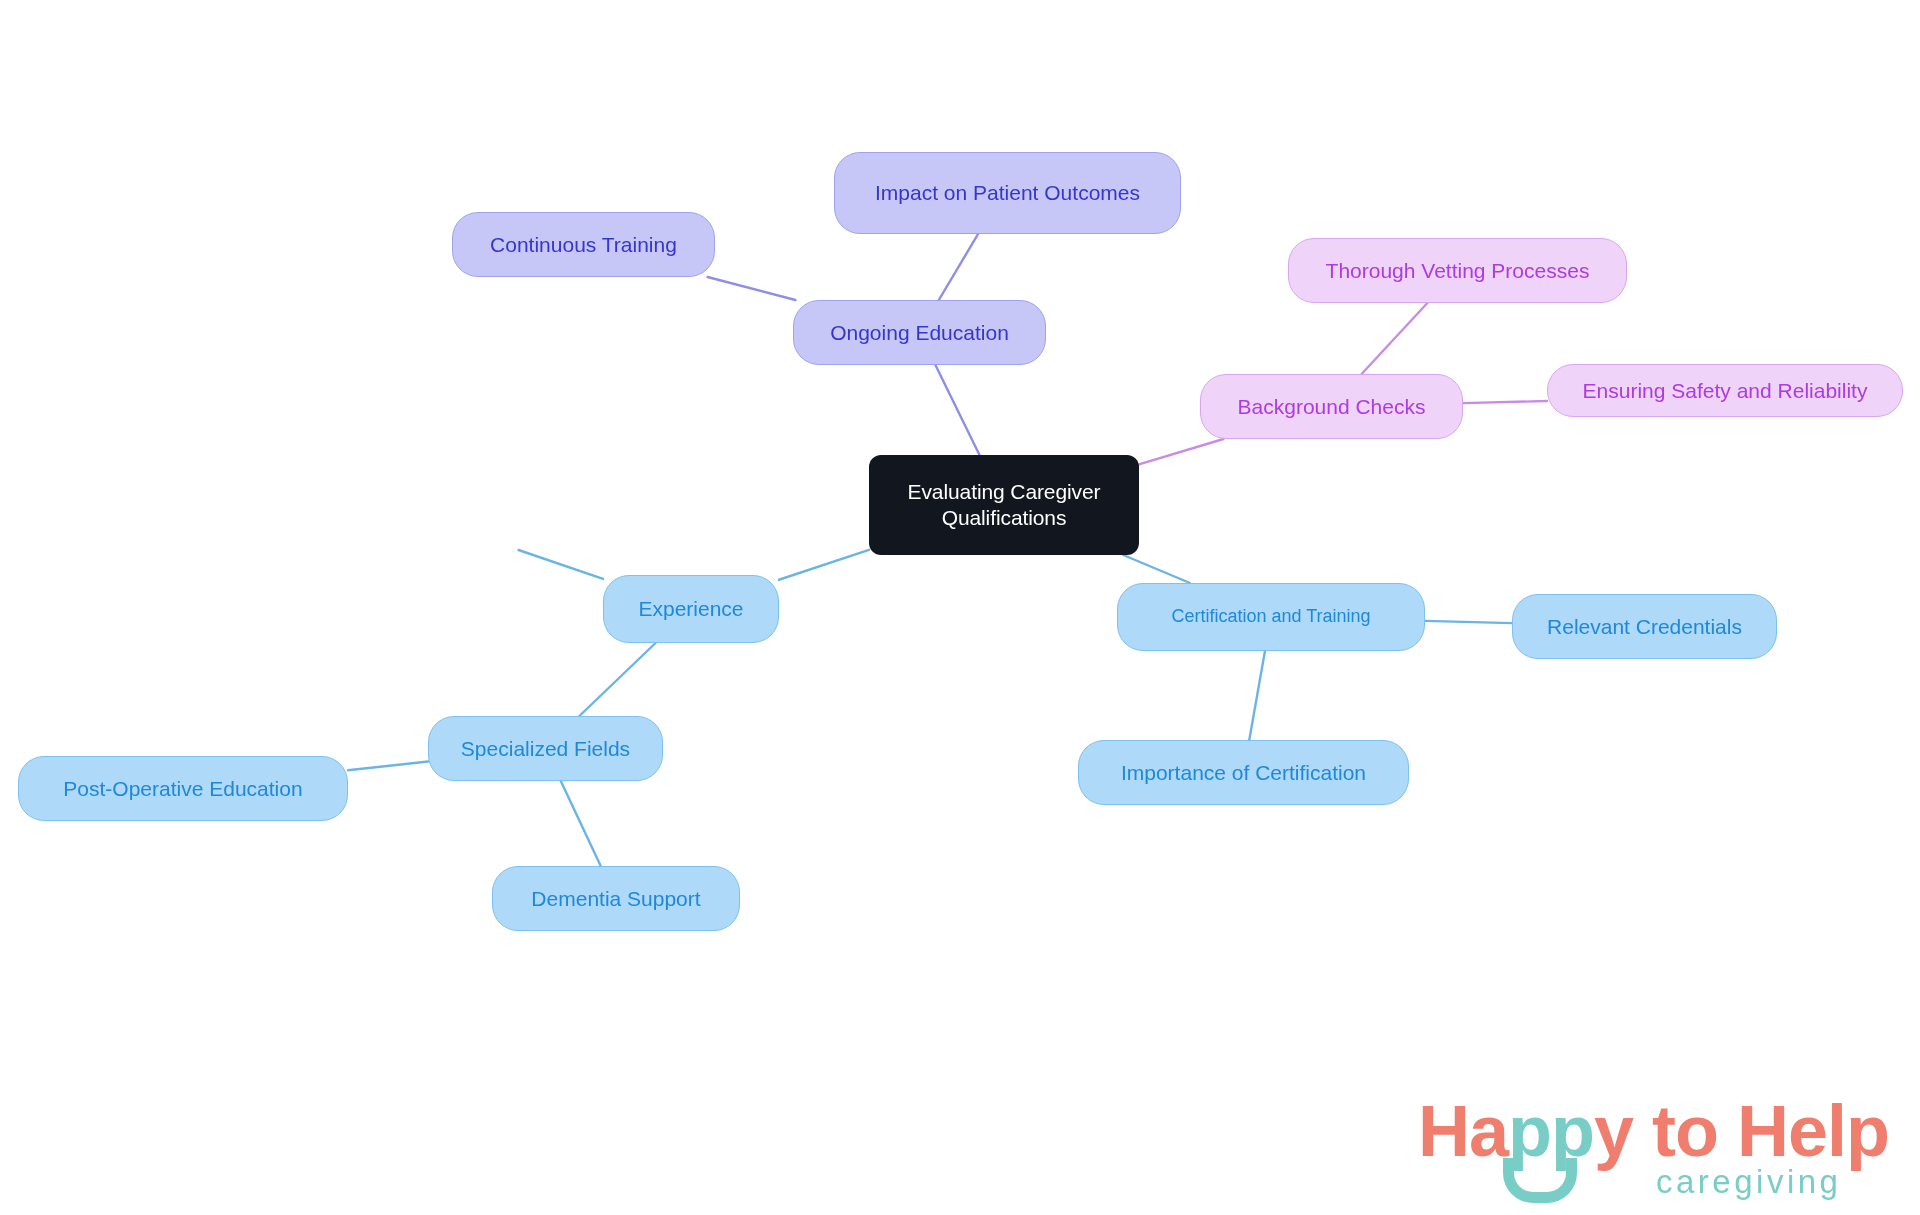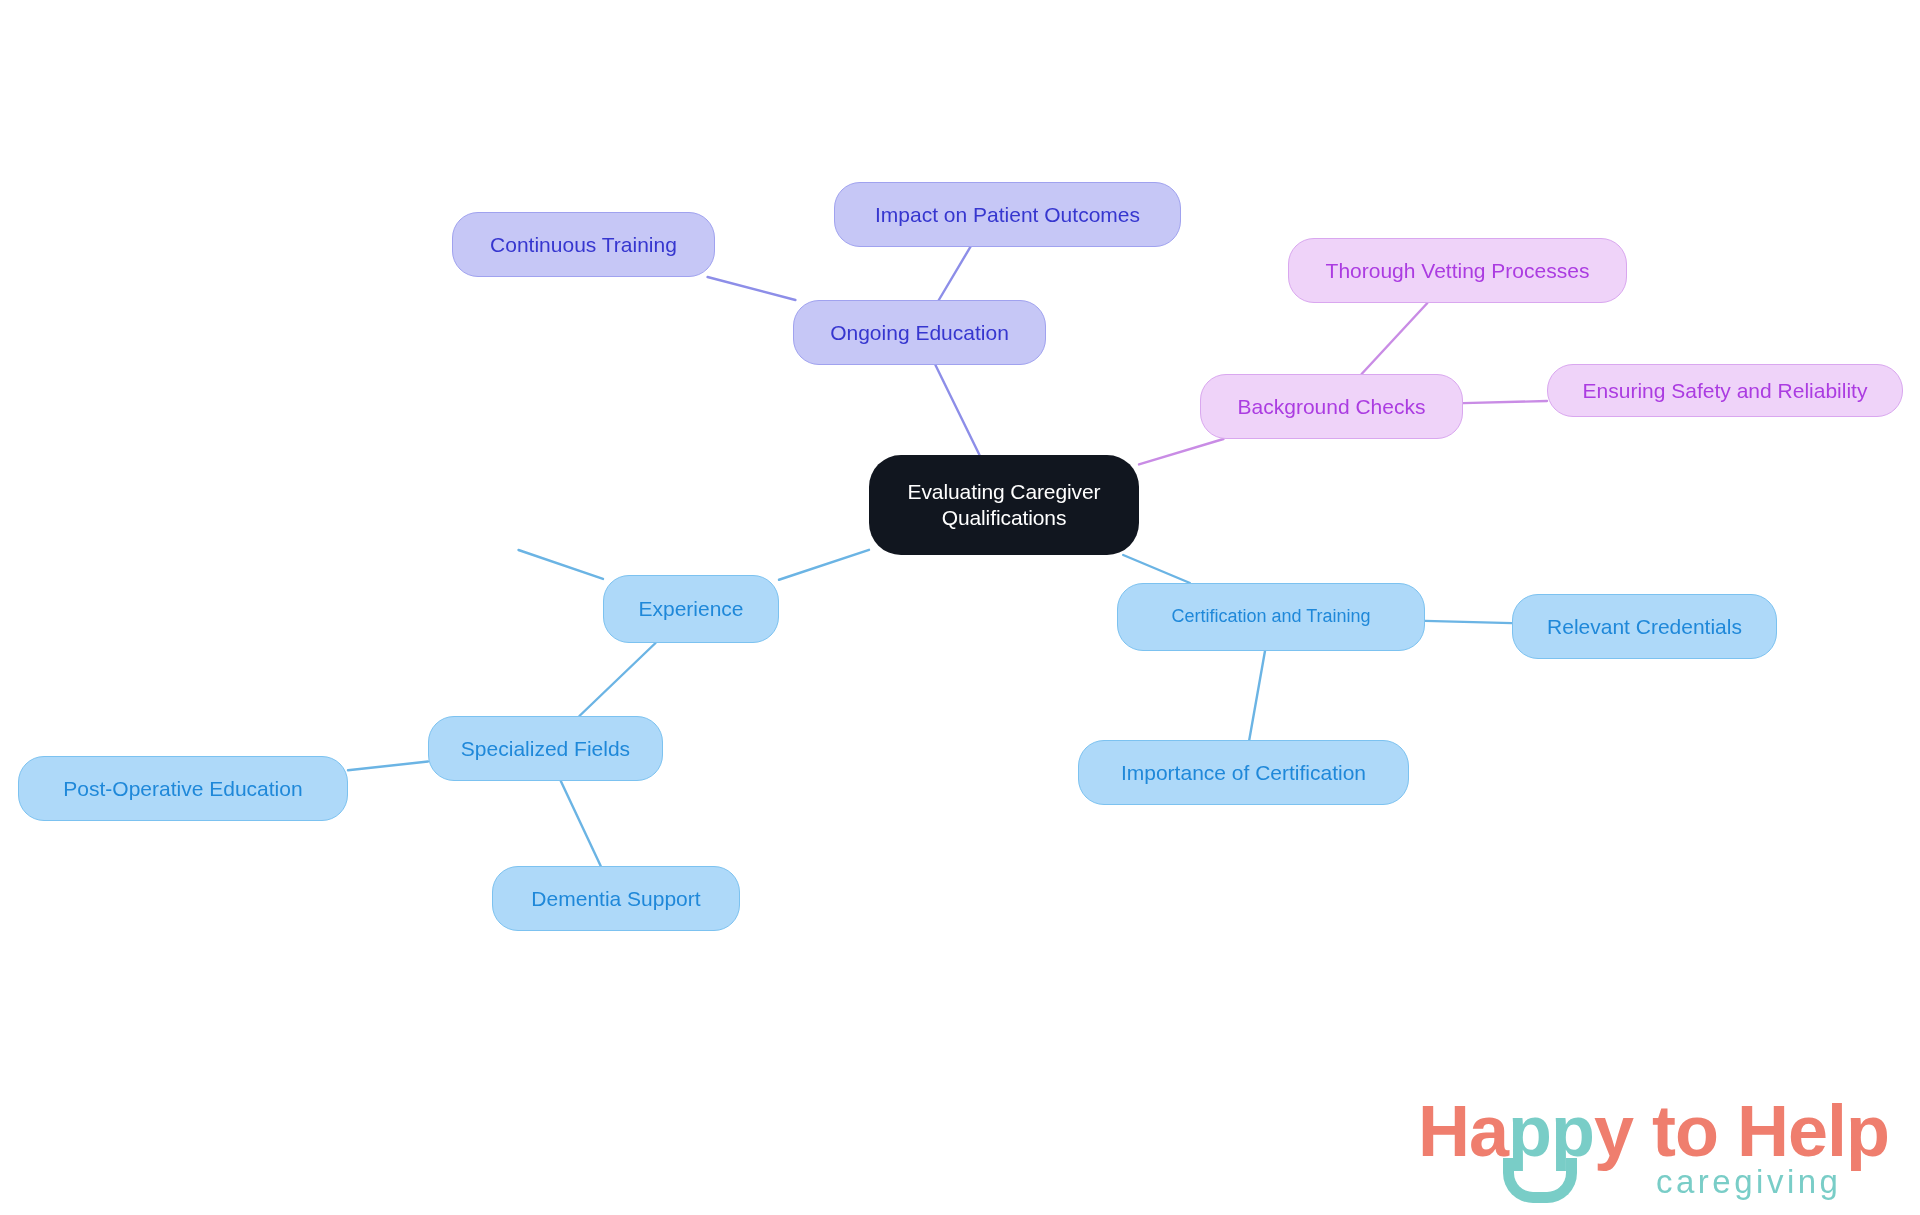--- a/index.html
+++ b/index.html
@@ -35,21 +35,21 @@
     justify-content: center;
     text-align: center;
     border-radius: 26px;
     border-width: 1.5px;
     border-style: solid;
     line-height: 1.22;
     white-space: pre-line;
     padding: 4px 10px;
   }
   .node.root {
-    border-radius: 32px;
+    border-radius: 12px;
     border: none;
     color: #ffffff;
     font-size: 21px;
     letter-spacing: -0.1px;
   }
   .node.lav {
     background: #c6c7f6;
     border-color: #a0a2ef;
     color: #3636cf;
   }
@@ -129,21 +129,21 @@
     <span>Evaluating Caregiver
 Qualifications</span>
   </div>
 
   <div class="node lav" id="n-ongoing-education" style="left:793px; top:300px; width:253px; height:65px; font-size:21px;">
     <span>Ongoing Education</span>
   </div>
   <div class="node lav" id="n-continuous-training" style="left:452px; top:212px; width:263px; height:65px; font-size:21px;align-items:center;">
     <span>Continuous Training</span>
   </div>
-  <div class="node lav" id="n-impact-on-patient-outcomes" style="left:834px; top:152px; width:347px; height:65px; font-size:21px;margin-top:30px;">
+  <div class="node lav" id="n-impact-on-patient-outcomes" style="left:834px; top:152px; width:347px; height:82px; font-size:21px;">
     <span>Impact on Patient Outcomes</span>
   </div>
 
   <div class="node pink" id="n-background-checks" style="left:1200px; top:374px; width:263px; height:65px; font-size:21px;">
     <span>Background Checks</span>
   </div>
   <div class="node pink" id="n-thorough-vetting-processes" style="left:1288px; top:238px; width:339px; height:65px; font-size:21px;">
     <span>Thorough Vetting Processes</span>
   </div>
   <div class="node pink" id="n-ensuring-safety-and-reliability" style="left:1547px; top:364px; width:356px; height:53px; font-size:21px;">

